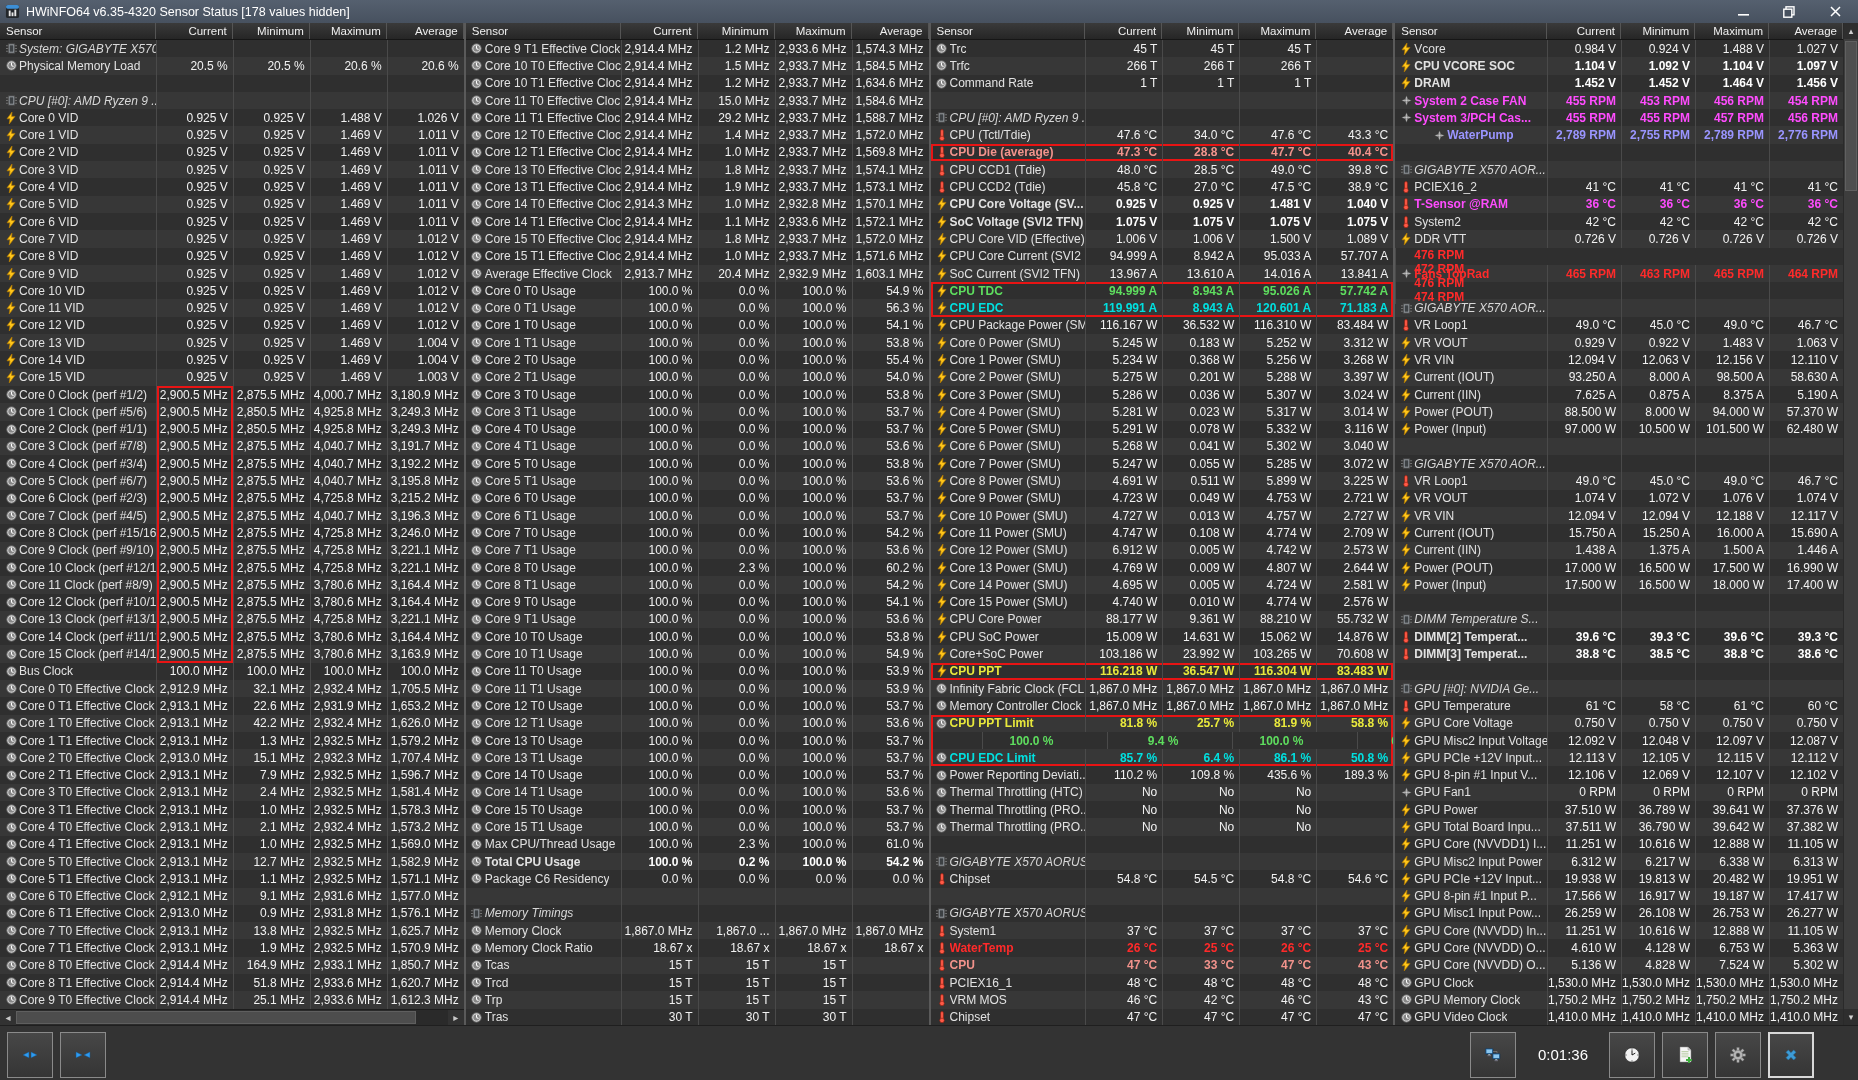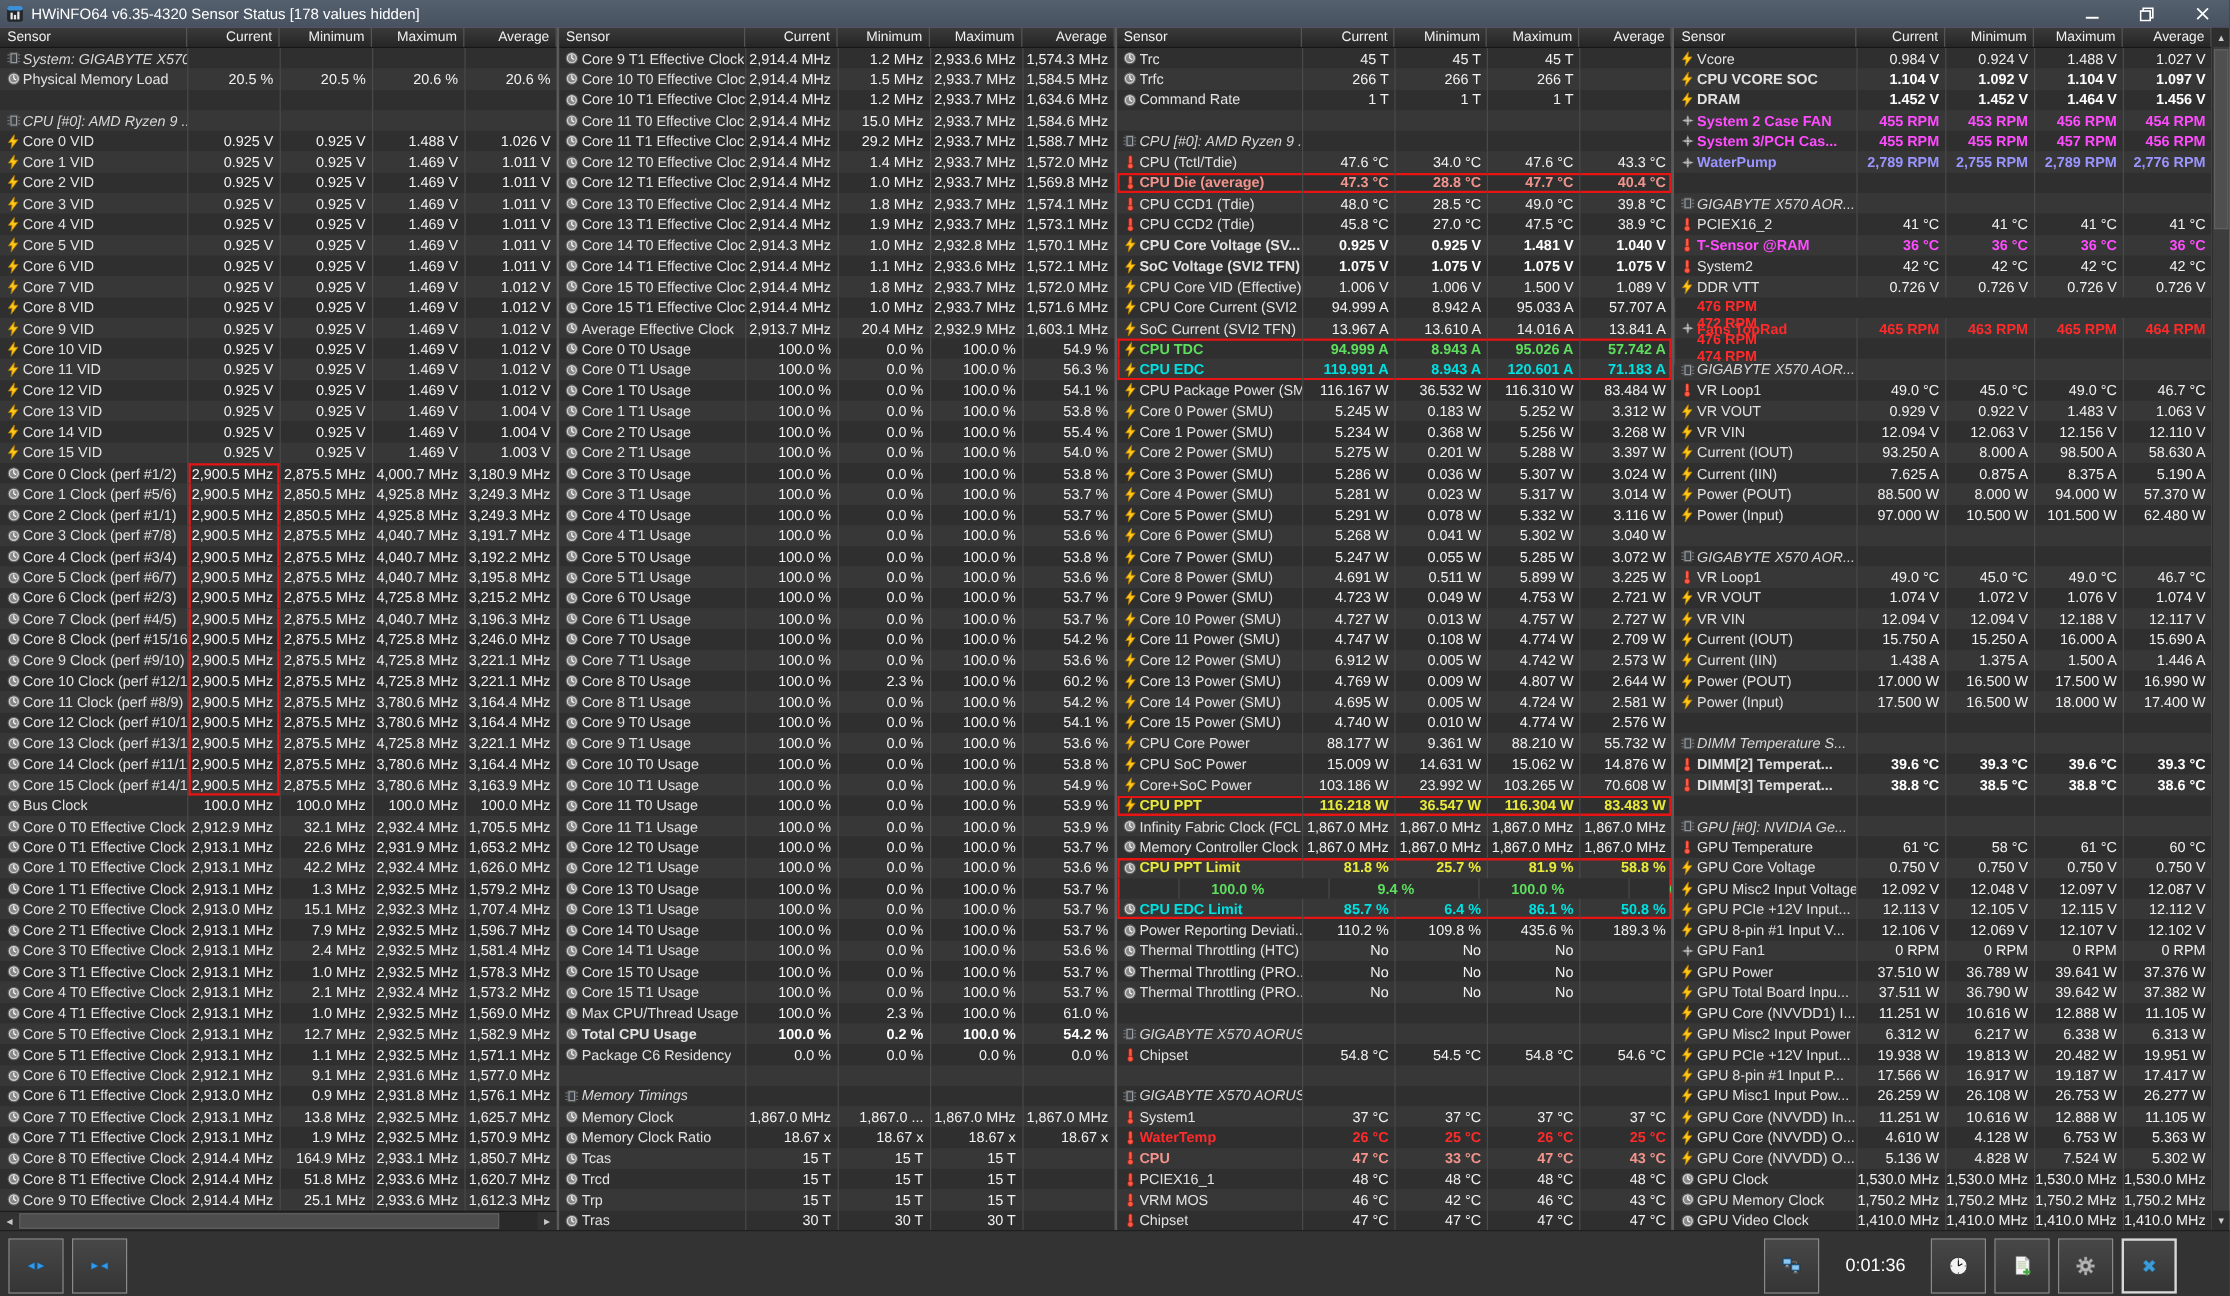--- a/index.html
+++ b/index.html
@@ -4,21 +4,21 @@
 <style>
   html,body{margin:0;padding:0;background:#2b2b2b;}
   body{width:1858px;height:1080px;overflow:hidden;font-family:"Liberation Sans",sans-serif;position:relative;}
   
   #titlebar{height:23px;background:linear-gradient(#55606f,#47515f);display:flex;align-items:center;color:#fff;font-size:12.5px;}
   #titlebar .appicon{width:15px;height:15px;margin:0 6px 0 5px;display:inline-flex;}
   #titlebar .t{flex:1;white-space:nowrap;overflow:hidden;}
   .winctl{width:46px;height:21px;display:flex;align-items:center;justify-content:center;}
   .winctl svg{display:block;}
   
-  #table{display:flex;height:1002px;background:#c4b5fd;}
+  #table{display:flex;height:1002px;background:#404040;}
   .panel{display:flex;flex-direction:column;overflow:hidden;background:#383838;box-sizing:border-box;}
   .p1{width:464px;} .p2,.p3{width:465px;border-left:2px solid #5a5a5a;} .p4{width:450px;border-left:2px solid #5a5a5a;}
   .phead{display:flex;height:16px;background:linear-gradient(#3a3a3a,#262626);border-bottom:1px solid #161616;color:#efefef;font-size:11.5px;flex:none;}
   .hc{box-sizing:border-box;display:flex;align-items:center;border-right:1px solid #555;}
   .hc.lab{flex:1;padding-left:6px;}
   .hc.v{width:77px;justify-content:flex-end;padding-right:5px;}
   .p4 .hc.v{width:74px;}
   .rows{flex:1;overflow:hidden;}
   .row{display:flex;height:17.3px;box-sizing:border-box;font-size:12px;color:#e2e2e2;}
   .row.odd{background:#2f2f2f;} .row.even{background:#373737;}
@@ -2902,21 +2902,21 @@
                 </g>
               </svg>
             </span>
             <span class="lbl">System 3/PCH Cas...</span>
           </div>
           <div class="val">455 RPM</div>
           <div class="val">455 RPM</div>
           <div class="val">457 RPM</div>
           <div class="val">456 RPM</div>
         </div>
-        <div class="row even bold" style="color: rgb(154, 149, 255);">
+        <div class="row even bold" style="color: rgb(154, 149, 255); padding-left: 33px;">
           <div class="lblcell">
             <span class="icon">
               <svg width="11" height="11" viewBox="0 0 12 12">
                 <g fill="#c9c9c9" stroke="#5f5f5f" stroke-width="0.4">
                   <path d="M6 0.8 L7.4 4.6 L4.6 4.6 Z"></path>
                   <path d="M6 11.2 L7.4 7.4 L4.6 7.4 Z"></path>
                   <path d="M0.8 6 L4.6 4.6 L4.6 7.4 Z"></path>
                   <path d="M11.2 6 L7.4 4.6 L7.4 7.4 Z"></path>
                   <circle cx="6" cy="6" r="1.6"></circle>
                 </g>

